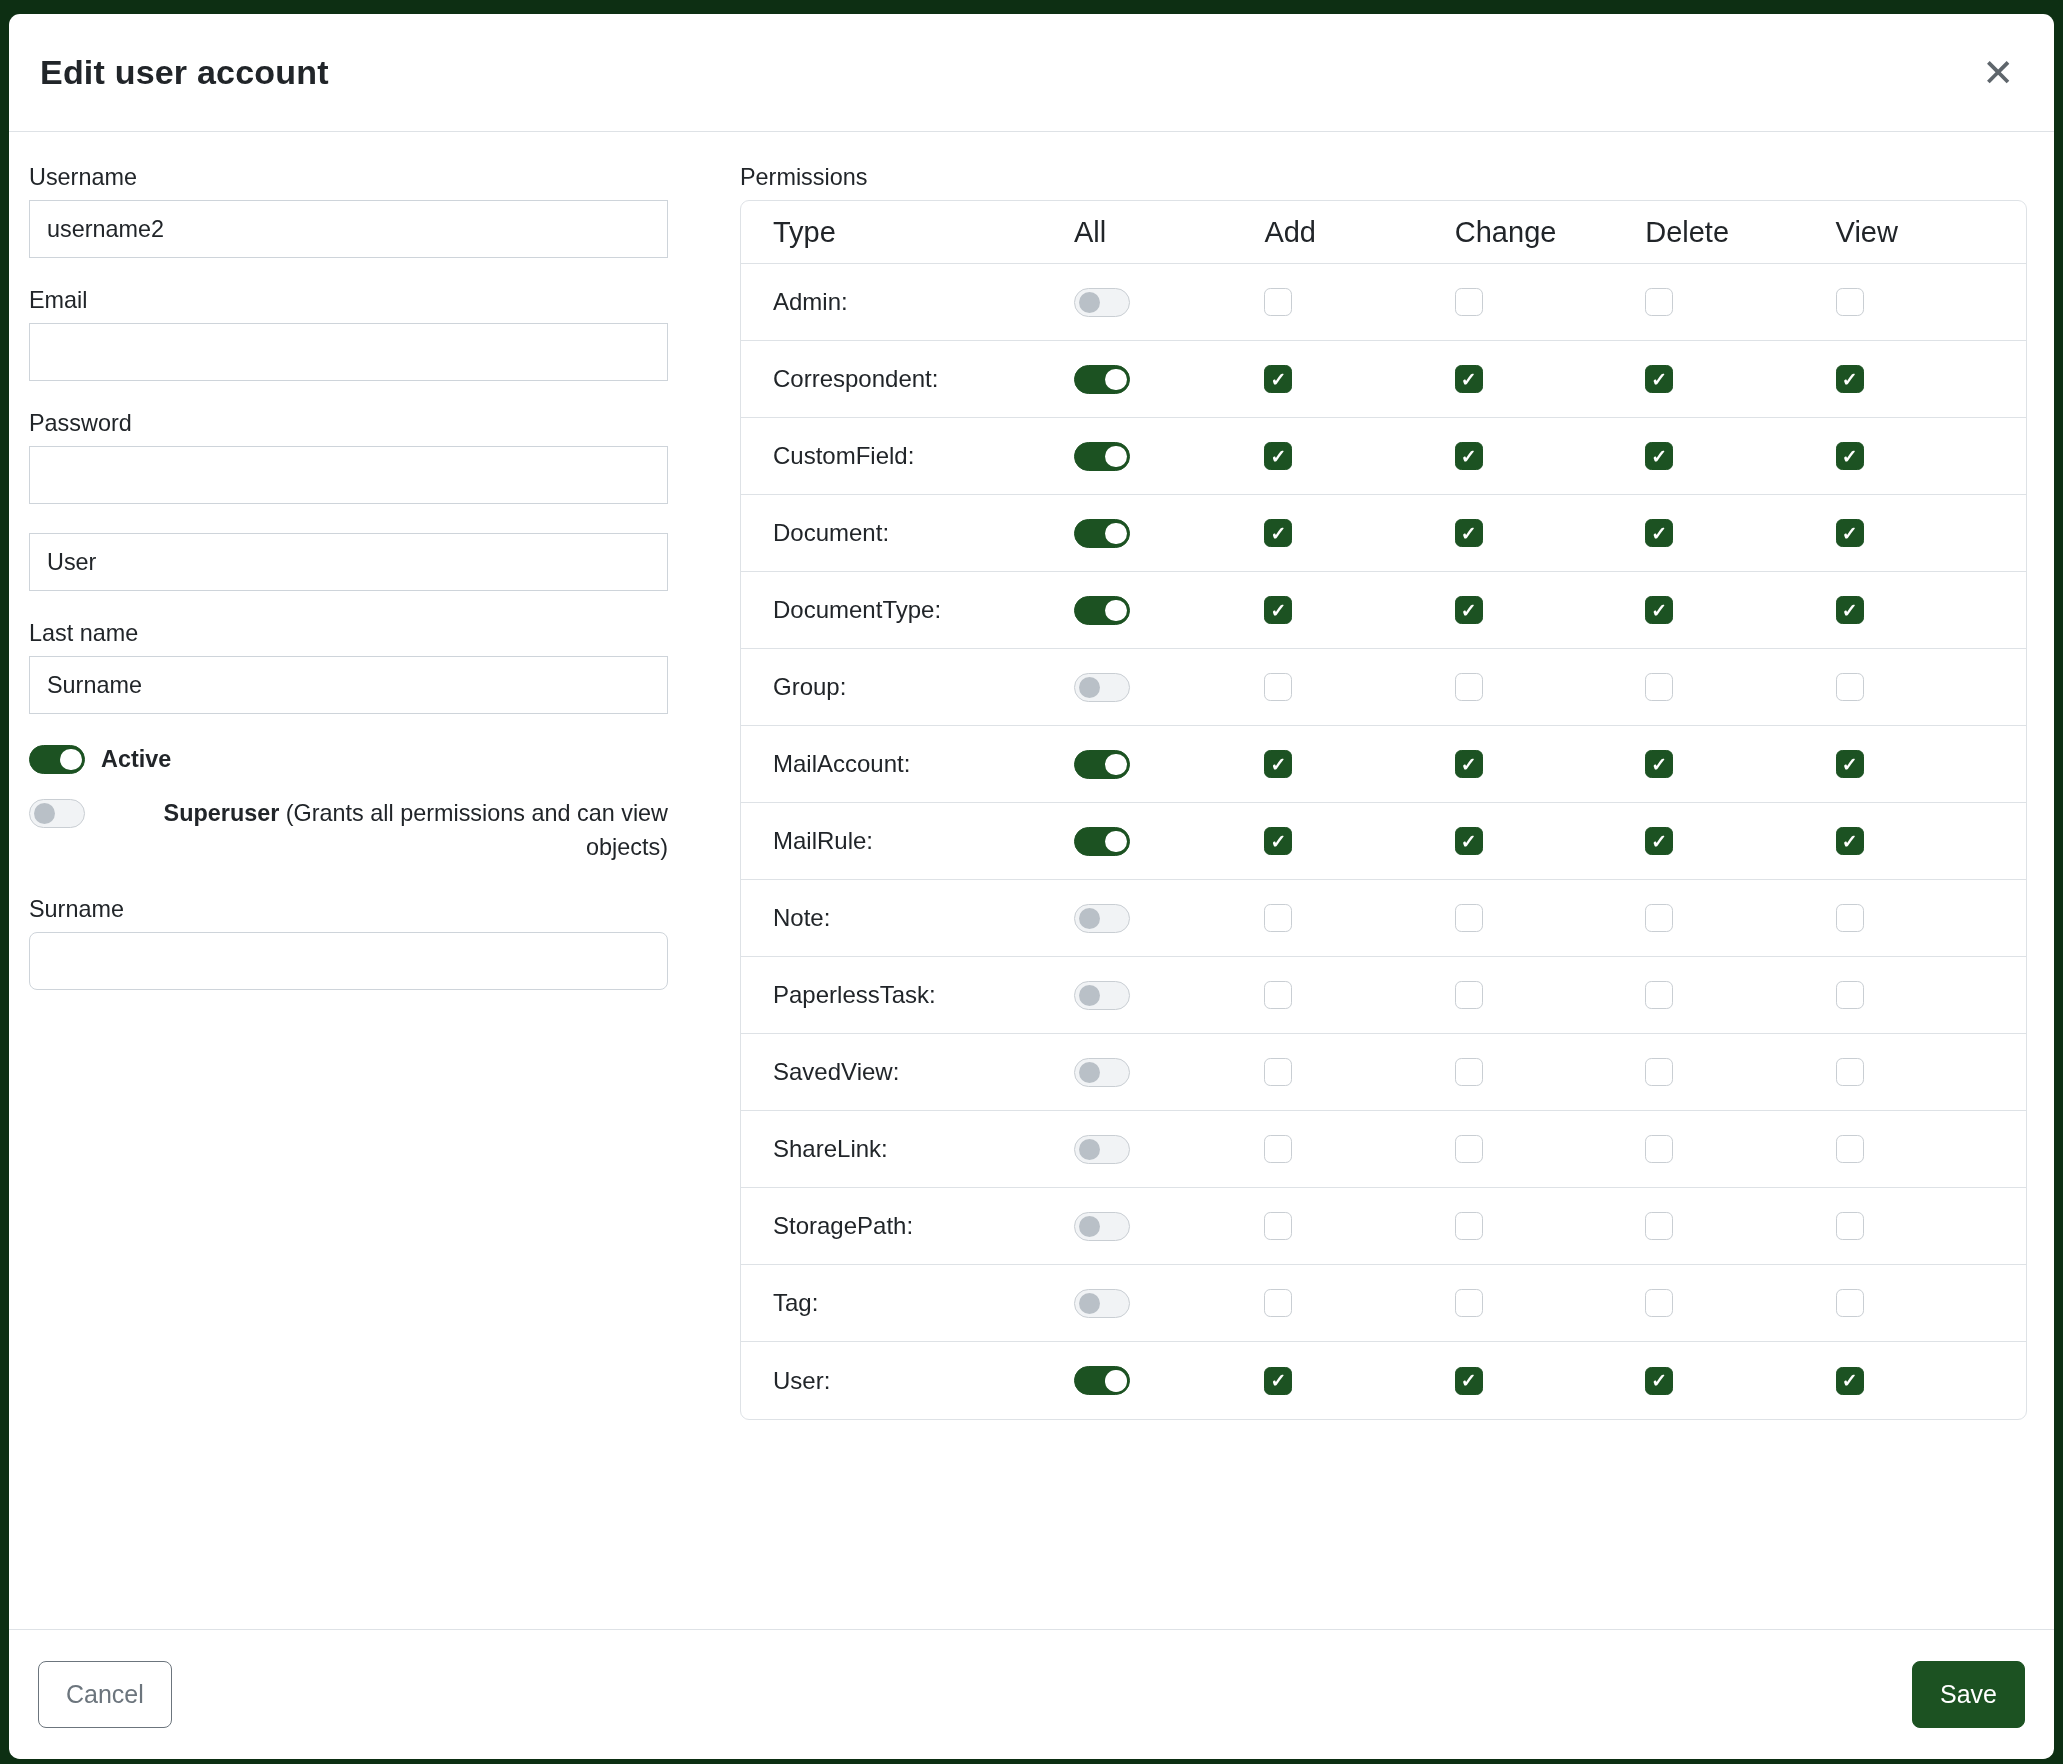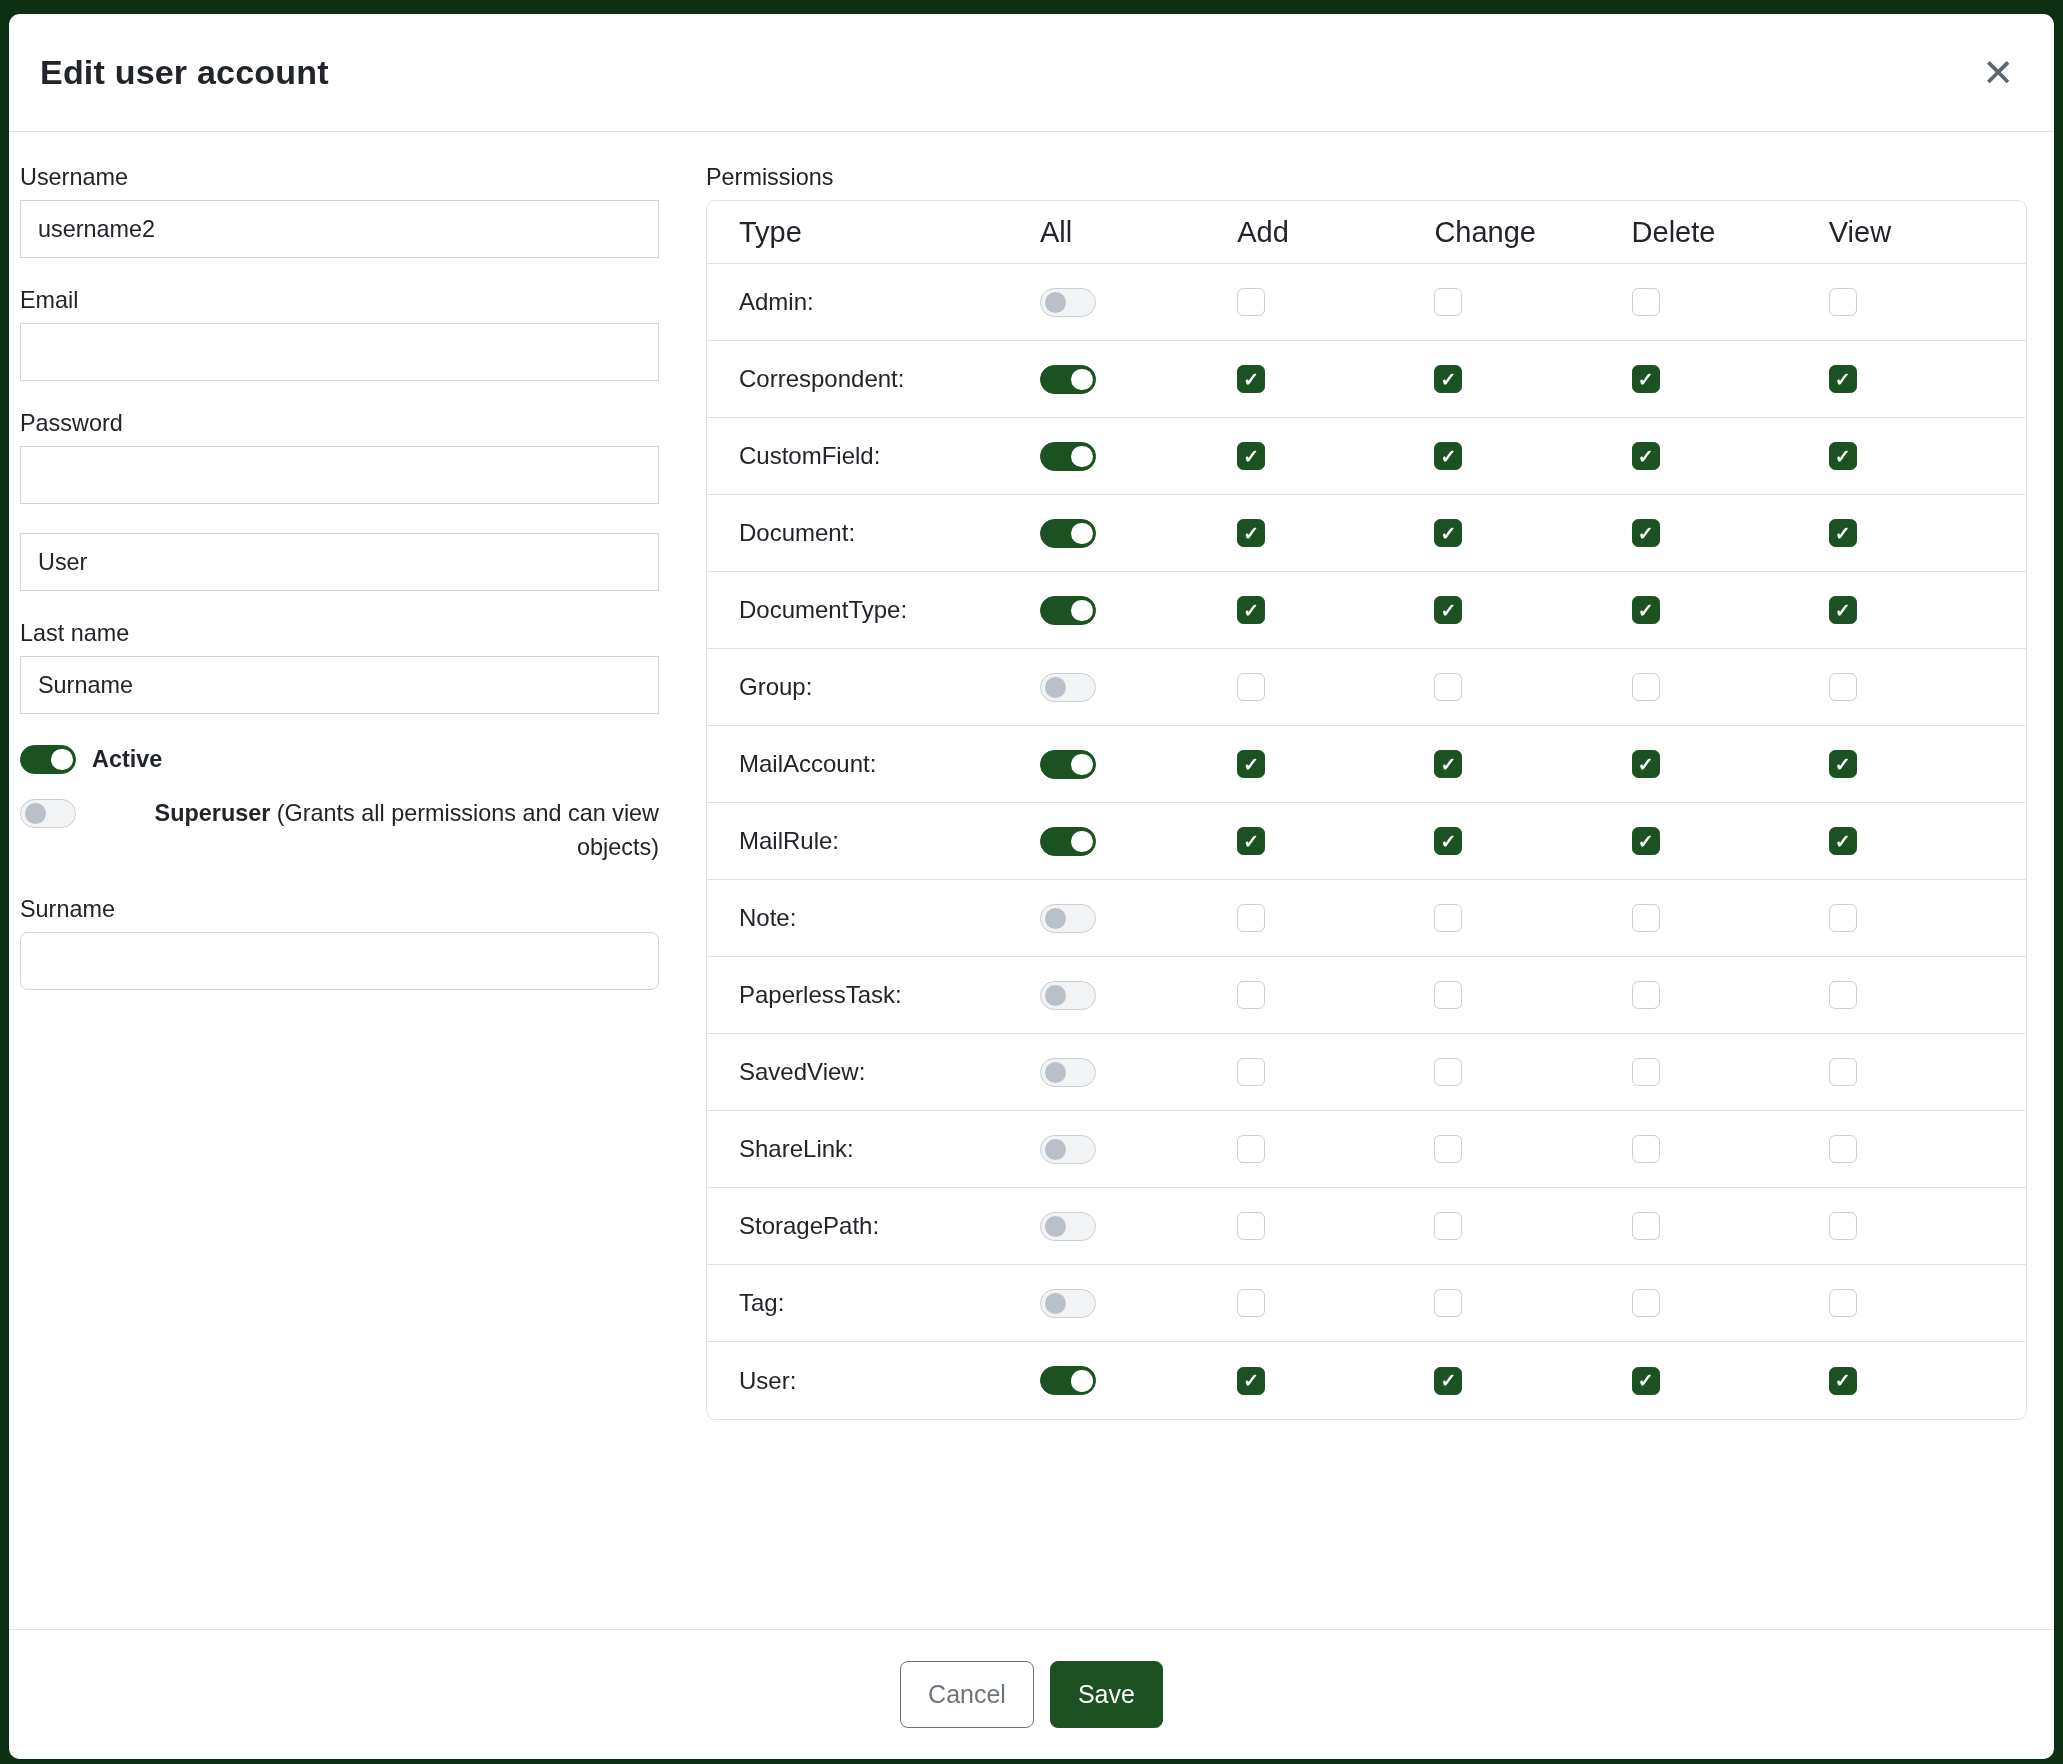--- a/index.html
+++ b/index.html
@@ -30,22 +30,22 @@
     padding:0 31px;border-bottom:0.9px solid var(--border);
   }
   .modal-title{font-size:34px;font-weight:700;letter-spacing:0.2px;}
   .close-btn{
     font-size:38px;color:#5f666c;line-height:1;cursor:pointer;
     background:none;border:none;font-family:inherit;font-weight:300;
     padding:5.4px 9px;
   }
   
   .modal-body{
-    flex:1;display:flex;gap:47px;
-    padding:32px 27px 27px 11px;overflow:hidden;
+    flex:1;display:flex;gap:72px;
+    padding:32px 27px 27px 20px;overflow:hidden;
   }
   .left-col{width:639px;flex:none;}
   .right-col{flex:1;min-width:0;}
   .form-label{display:block;font-size:23.4px;margin-bottom:9px;color:var(--text);}
   .form-group{margin-bottom:29px;}
   .form-control{
     width:100%;height:58px;border:0.9px solid var(--input-border);
     border-radius:0;font-size:23.4px;padding:0 17px;color:var(--text);
     font-family:inherit;outline:none;background:#fff;
   }
@@ -95,21 +95,21 @@
     display:grid;grid-template-columns:333px repeat(5,1fr);align-items:center;
   }
   .perm-header{height:63px;border-bottom:0.9px solid var(--border);font-size:29px;}
   .perm-row{height:77px;border-bottom:0.9px solid var(--border);font-size:24px;}
   .perm-row:last-child{border-bottom:none;}
   .type-cell{padding-left:32px;}
   .ctl-cell{display:flex;align-items:center;}
   
   .modal-footer{
     flex:none;height:130px;border-top:0.9px solid var(--border);
-    display:flex;align-items:center;justify-content:center;gap:16px;
+    display:flex;align-items:center;justify-content:space-between;gap:16px;
     padding:0 29px;
   }
   .btn{
     height:67px;border-radius:8px;font-size:25px;font-family:inherit;
     padding:0 27px;cursor:pointer;
   }
   .btn-cancel{background:#fff;border:0.9px solid #6c757d;color:#6c757d;}
   .btn-save{background:var(--primary);border:0.9px solid var(--primary);color:#fff;}
 </style>
 </head>

